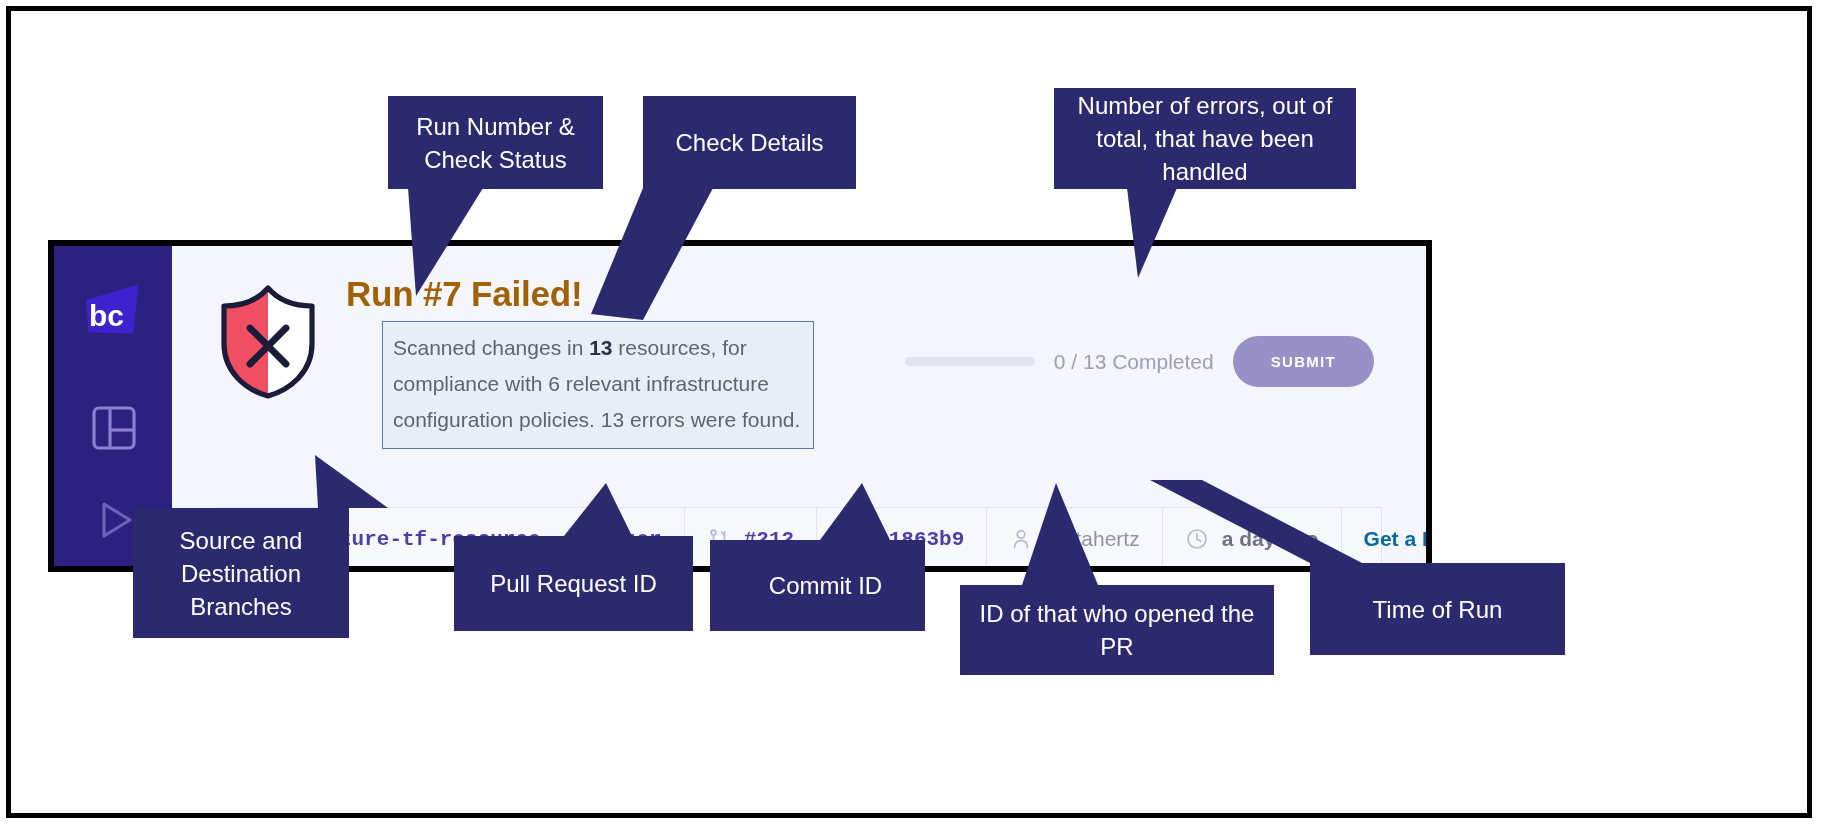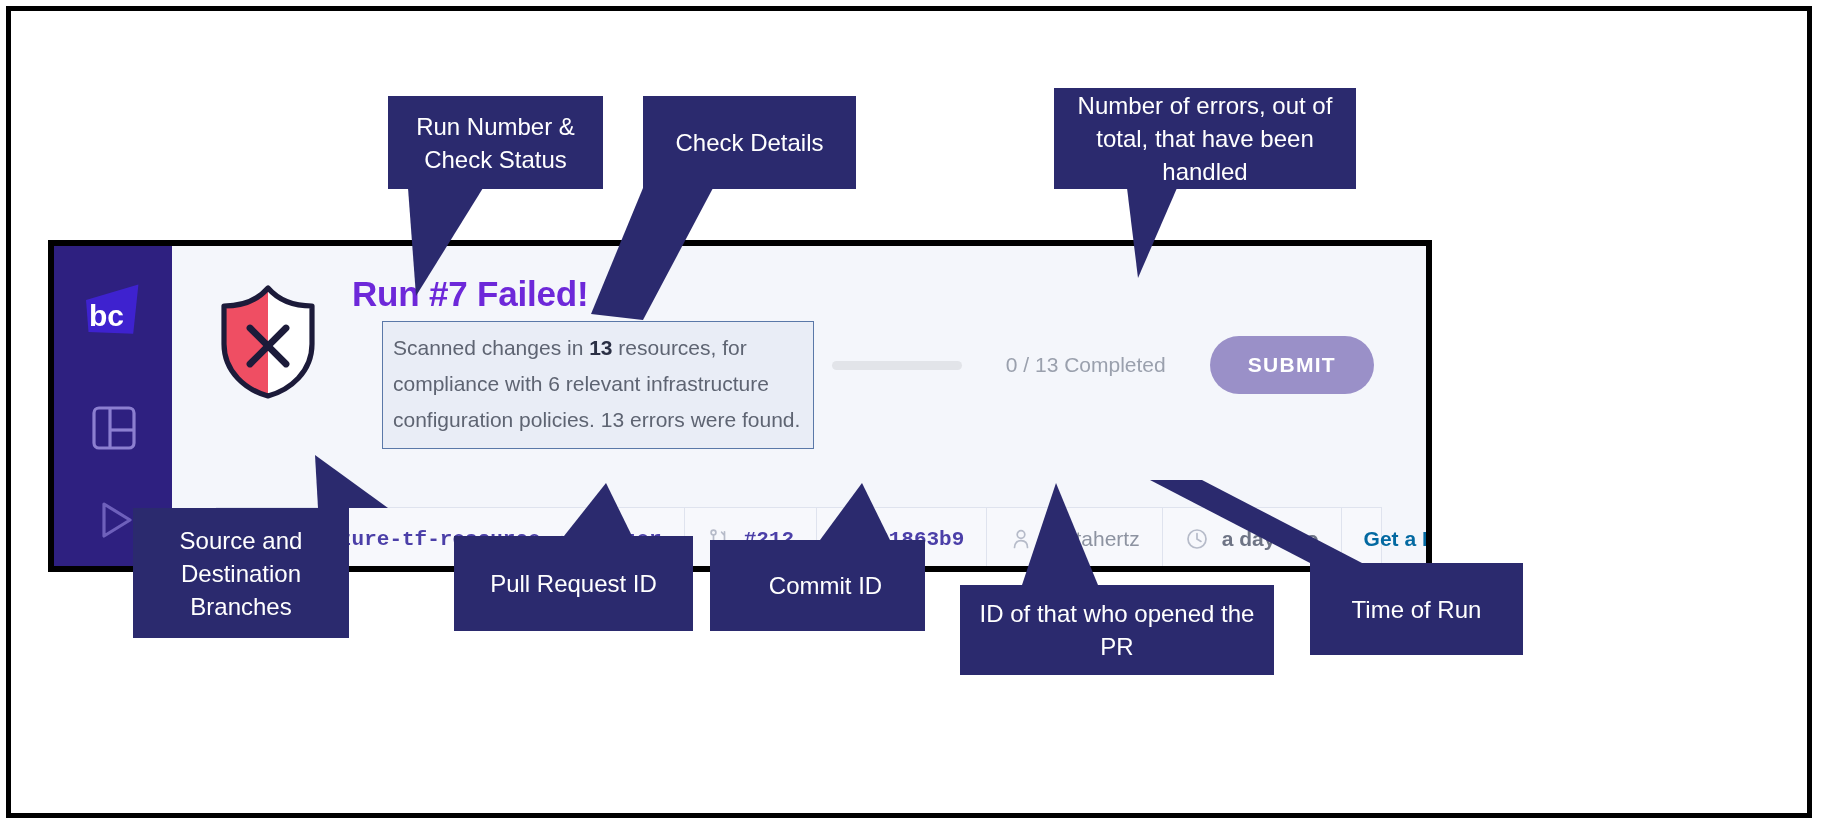--- a/index.html
+++ b/index.html
@@ -30,40 +30,40 @@
 
   
   #panel-body{flex:1;display:flex;flex-direction:column;background:#f4f6fb;
               position:relative;}
   #panel-top{flex:0 0 auto;display:flex;align-items:flex-start;padding:22px 34px 0 44px;}
 
   .shield-wrap{flex:0 0 auto;width:104px;height:116px;margin-top:16px;}
 
   #headline-col{flex:0 0 auto;margin-left:22px;}
   #run-title{
-    font-size:35px;font-weight:700;color:#6d28d9;letter-spacing:-0.2px;
-    margin:6px 0 7px 10px;white-space:nowrap;
+    font-size:35px;font-weight:700;color:#a16207;letter-spacing:-0.2px;
+    margin:6px 0 7px 4px;white-space:nowrap;
   }
   #details-box{
     border:1px solid #5a78a8;background:#e9edf6;
     padding:8px 12px 10px 10px;width:432px;box-sizing:border-box;
     font-size:21px;line-height:36px;color:#5e6472;margin-left:40px;
   }
   #details-box b{color:#2a2f44;font-weight:700;}
 
   #progress-col{
-    margin-left:auto;display:flex;align-items:center;gap:44px;margin-top:68px;
+    margin-left:auto;display:flex;align-items:center;gap:19px;margin-top:68px;
     padding-right:18px;
   }
   #progress-track{width:130px;height:9px;border-radius:6px;background:#e2e4e9;}
   #progress-track > i{display:block;height:100%;border-radius:6px;background:#8f85c4;}
   #progress-label{font-size:21px;color:#9aa0ad;white-space:nowrap;}
   #submit-btn{
     background:#9a90c8;color:#fff;border:none;border-radius:32px;
-    padding:17px 38px;font-size:21px;font-weight:700;letter-spacing:1.3px;
+    padding:17px 38px;font-size:15px;font-weight:700;letter-spacing:1.3px;
     cursor:pointer;font-family:"Liberation Sans",sans-serif;
   }
 
   
   #meta-strip{
     position:absolute;left:44px;right:44px;bottom:-4px;
     display:flex;border:1px solid #dfe3ee;border-bottom:none;background:#f7f8fc;
     height:62px;
   }
   .meta-cell{
@@ -248,18 +248,18 @@
   <polygon points="110,57 180,57 152,0"></polygon>
 </svg>
 
 <div class="callout" style="left:960px;top:585px;width:314px;height:90px;">
   <span>ID of that who opened the PR</span>
 </div>
 <svg class="tail" style="left:960px;top:483px;width:314px;height:105px;">
   <polygon points="62,102 138,102 96,0"></polygon>
 </svg>
 
-<div class="callout" style="left:1310px;top:563px;width:213px;height:92px;">
+<div class="callout" style="left:1310px;top:563px;width:255px;height:92px;">
   <span>Time of Run</span>
 </div>
 <svg class="tail" style="left:1140px;top:480px;width:250px;height:92px;">
   <polygon points="10,0 62,0 222,83 170,83"></polygon>
 </svg>
 
 </body></html>

